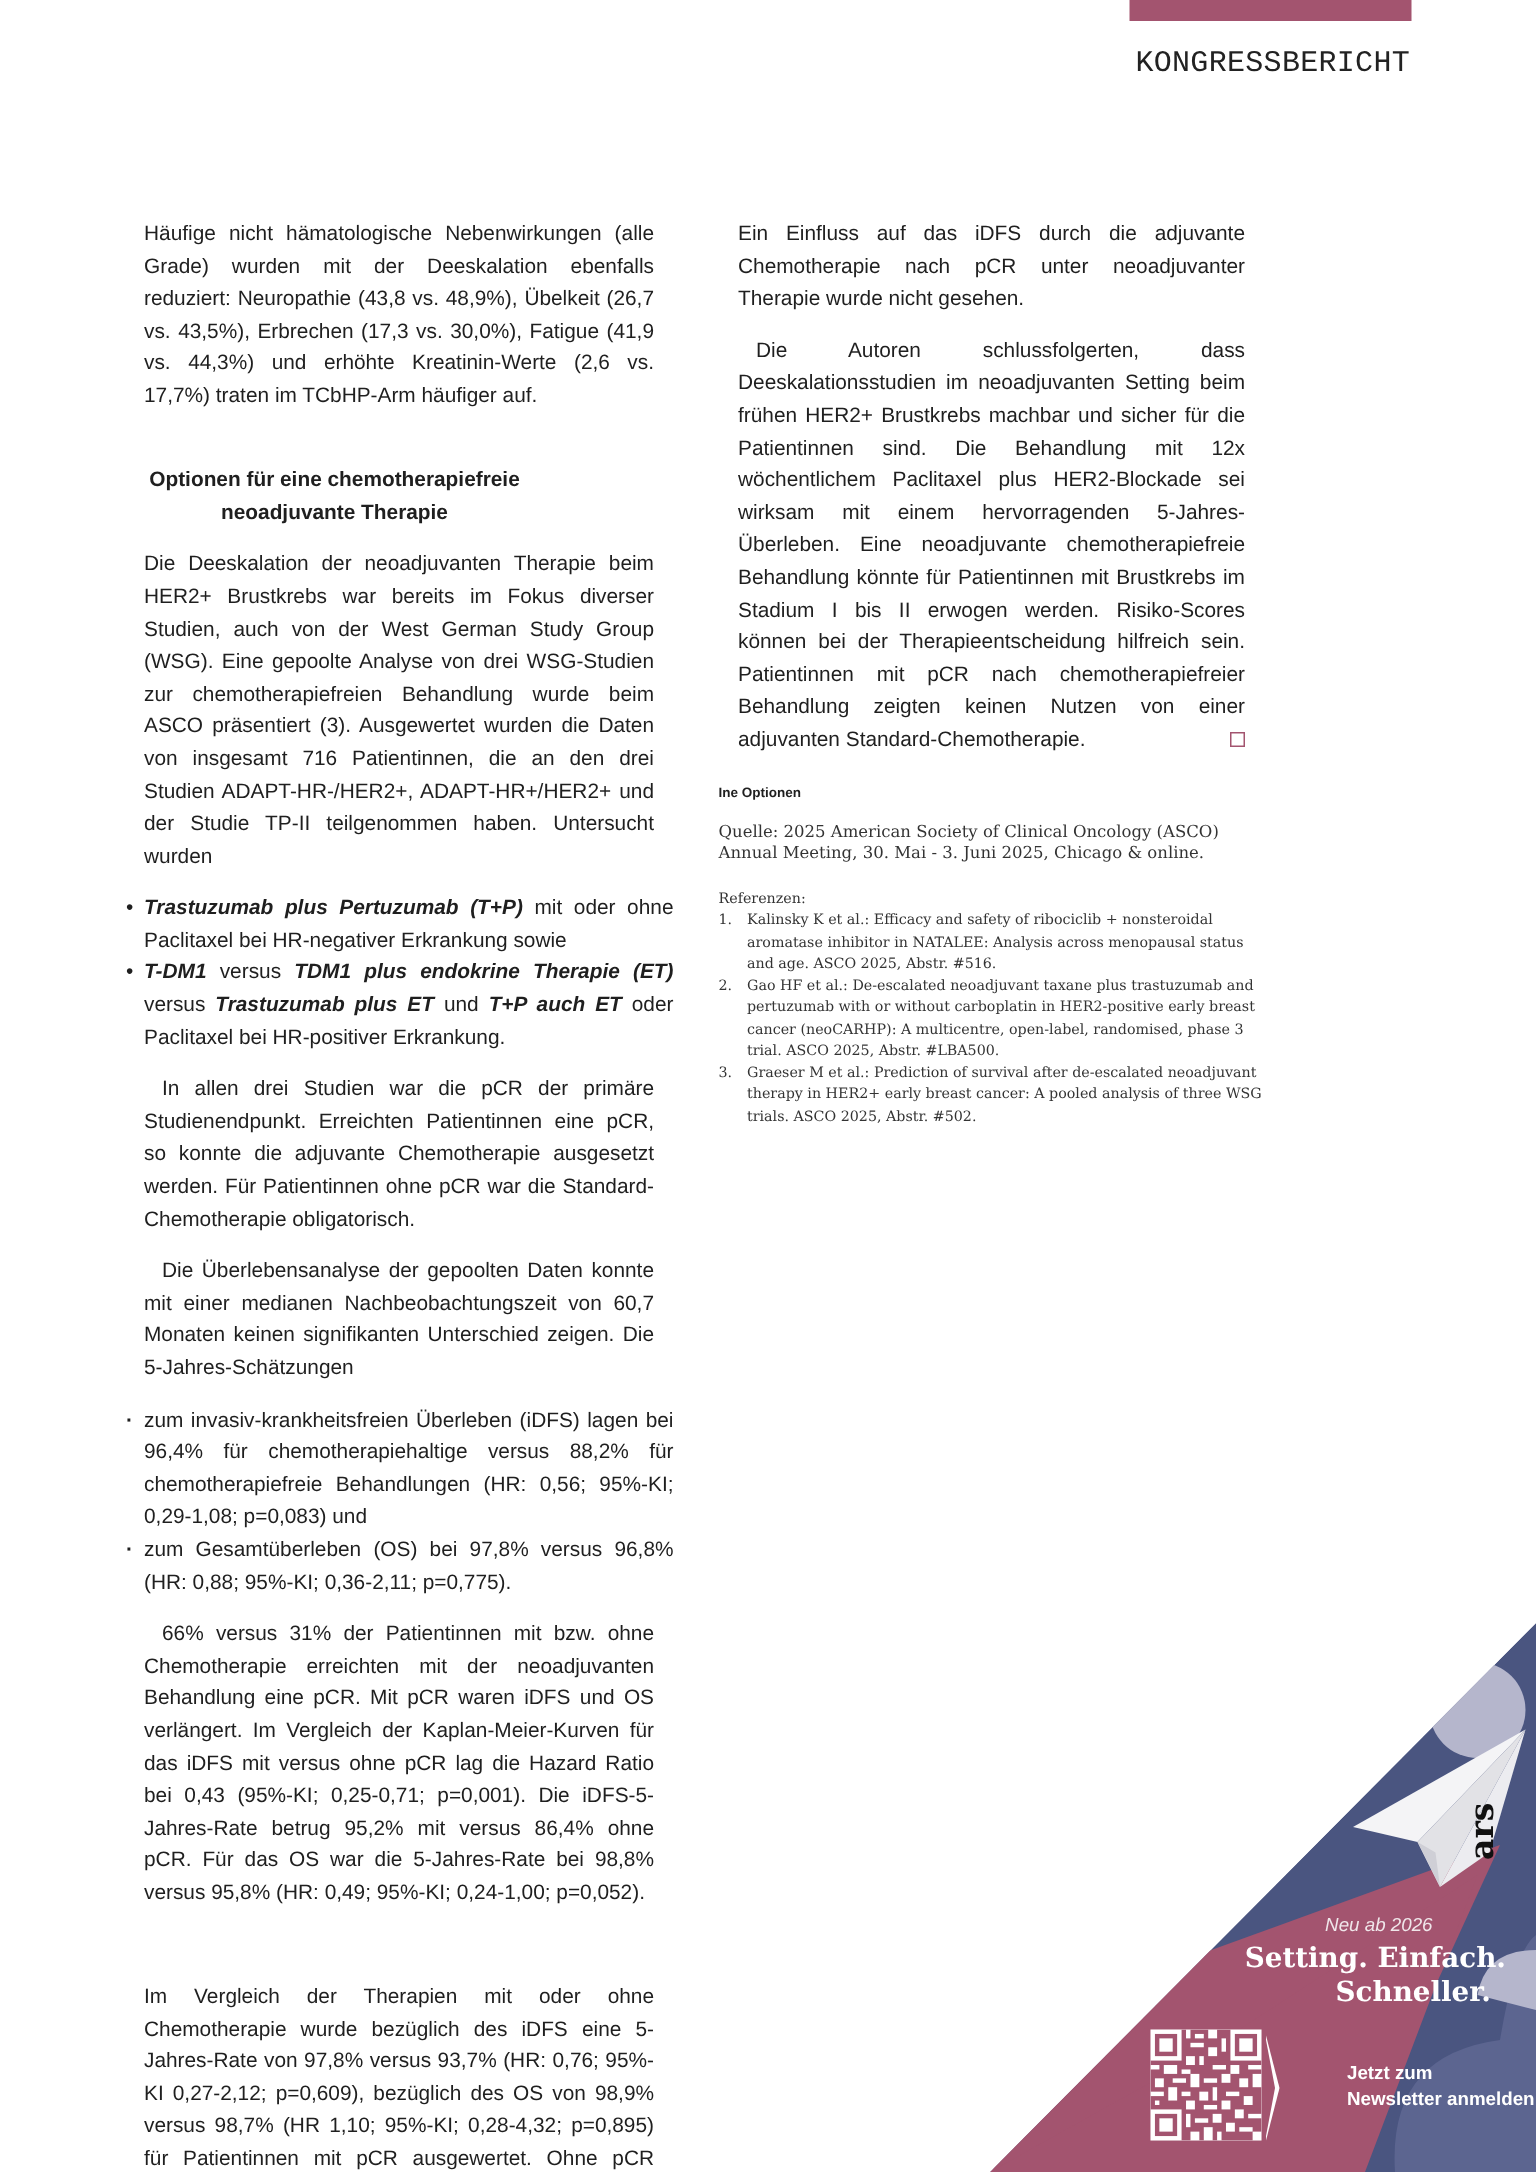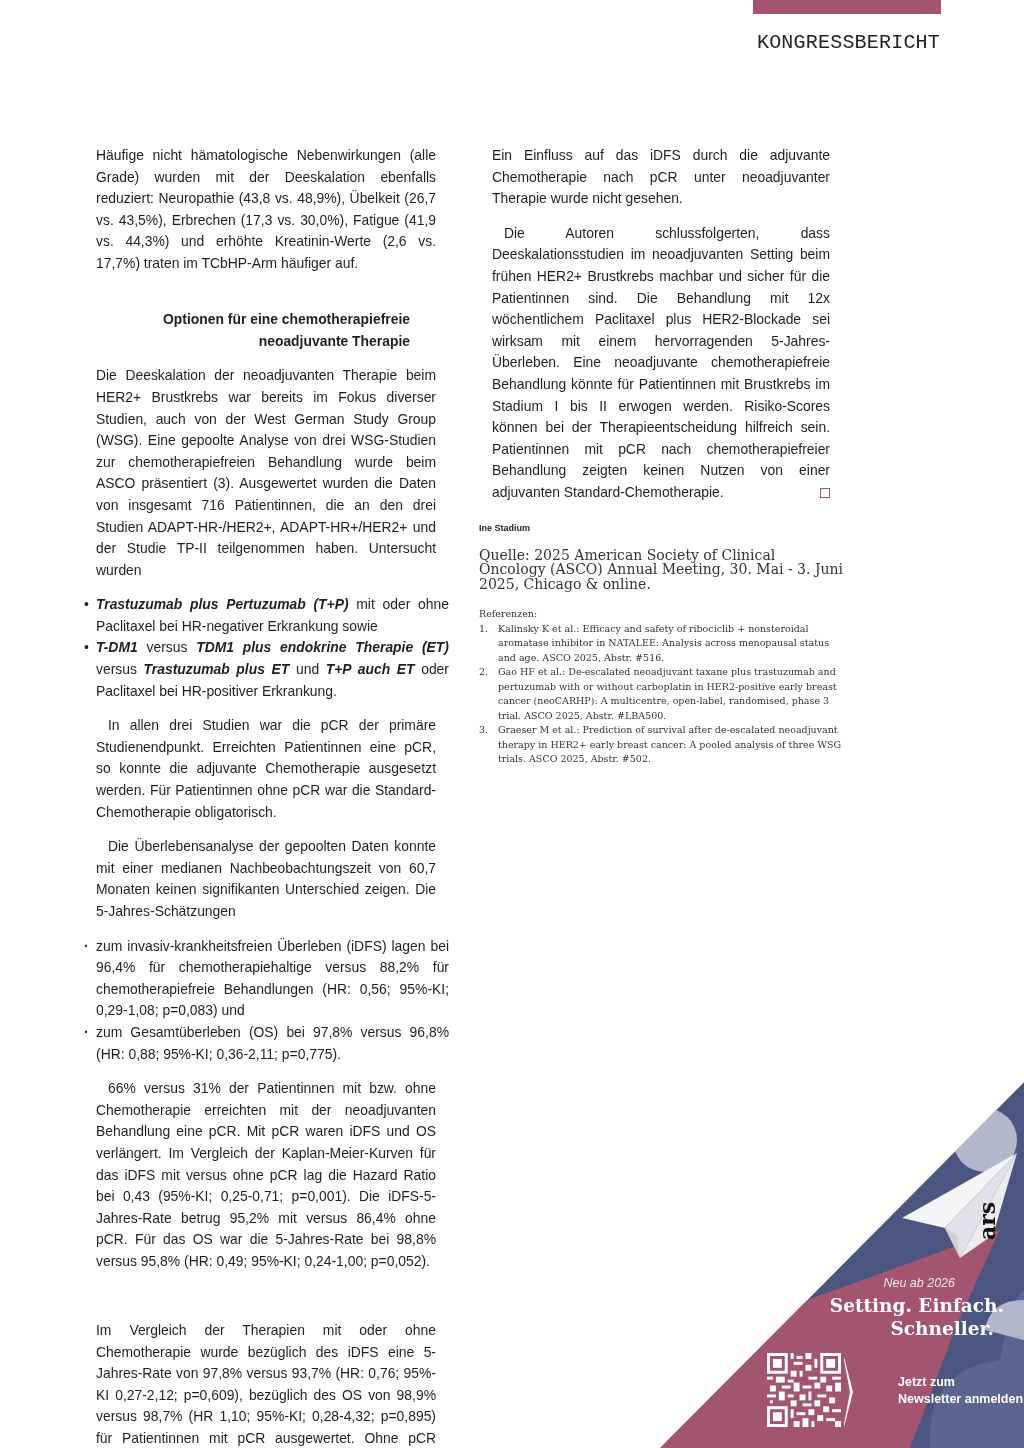--- a/index.html
+++ b/index.html
@@ -14,21 +14,21 @@
   h3 { margin: 0; font-size: 13.9px; line-height: 21.6px; font-weight: bold; }
   h3.italic { font-style: italic; }
   .gap { height: 21.6px; }
   ul { list-style: none; padding: 0; margin: 0; }
   ul li { position: relative; padding-left: 13px; }
   ul li::before { content: "•"; position: absolute; left: 1px; top: 0; }
   ul.dots li::before { content: "·"; font-weight: bold; }
   .bi { font-weight: bold; font-style: italic; }
   .end-mark { display: inline-block; width: 8px; height: 8px; border: 1.6px solid #a3546f; float: right; margin-top: 6px; }
   .author { font-size: 9px; font-weight: bold; margin-top: 18px; line-height: 12px; }
-  .source { font-family: "DejaVu Serif", serif; font-size: 14px; line-height: 14.5px; color: #333; margin-top: 14px; text-align: left; }
+  .source { font-family: "DejaVu Serif", serif; font-size: 11px; line-height: 14.5px; color: #333; margin-top: 14px; text-align: left; }
   .refs-head { font-family: "DejaVu Serif", serif; font-size: 9.5px; line-height: 14.5px; color: #333; margin-top: 16px; text-align: left; }
   ol.refs { margin: 0; padding: 0; list-style: none; font-family: "DejaVu Serif", serif; font-size: 9.5px; line-height: 14.5px; color: #333; text-align: left; }
   ol.refs li { position: relative; padding-left: 19px; }
   ol.refs li .num { position: absolute; left: 0; top: 0; }
   
   .ad { position: absolute; left: 0; top: 0; width: 1024px; height: 1448px; pointer-events: none; }
   .ad-text { position: absolute; color: #fff; text-align: right; }
   .ad-new { right: 69px; top: 1276px; font-size: 12.5px; font-style: italic; color: #f0e6ea; }
   .ad-title { right: 20px; top: 1294px; font-family: "DejaVu Serif", serif; font-weight: bold; font-size: 18.5px; line-height: 23px; }
   .ad-cta { left: 898px; top: 1374px; font-weight: bold; font-size: 12.5px; line-height: 17px; text-align: left; }
@@ -38,41 +38,41 @@
 </style>
 </head>
 <body>
 
 <div class="top-bar"></div>
 <div class="section-label">KONGRESSBERICHT</div>
 
 <div class="col col-left">
   <p>Häufige nicht hämatologische Nebenwirkungen (alle Grade) wurden mit der Deeskalation ebenfalls reduziert: Neuropathie (43,8 vs. 48,9%), Übelkeit (26,7 vs. 43,5%), Erbrechen (17,3 vs. 30,0%), Fatigue (41,9 vs. 44,3%) und erhöhte Kreatinin-Werte (2,6 vs. 17,7%) traten im TCbHP-Arm häufiger auf.</p>
   <div class="gap"></div>
-  <h3 style="width:280px;text-align:right;margin-left:47px;">Optionen für eine chemotherapiefreie neoadjuvante Therapie</h3>
+  <h3 style="width:280px;text-align:center;">Optionen für eine chemotherapiefreie neoadjuvante Therapie</h3>
   <p>Die Deeskalation der neoadjuvanten Therapie beim HER2+ Brustkrebs war bereits im Fokus diverser Studien, auch von der West German Study Group (WSG). Eine gepoolte Analyse von drei WSG-Studien zur chemotherapiefreien Behandlung wurde beim ASCO präsentiert (3). Ausgewertet wurden die Daten von insgesamt 716 Patientinnen, die an den drei Studien ADAPT-HR-/HER2+, ADAPT-HR+/HER2+ und der Studie TP-II teilgenommen haben. Untersucht wurden</p>
   <ul id="bullets1">
       <li><span class="bi">Trastuzumab plus Pertuzumab (T+P)</span><span> mit oder ohne Paclitaxel bei HR-negativer Erkrankung sowie</span></li>
       <li><span class="bi">T-DM1</span><span> versus </span><span class="bi">TDM1 plus endokrine Therapie (ET)</span><span> versus </span><span class="bi">Trastuzumab plus ET</span><span> und </span><span class="bi">T+P auch ET</span><span> oder Paclitaxel bei HR-positiver Erkrankung.</span></li>
     </ul>
   <p class="indent">In allen drei Studien war die pCR der primäre Studienendpunkt. Erreichten Patientinnen eine pCR, so konnte die adjuvante Chemotherapie ausgesetzt werden. Für Patientinnen ohne pCR war die Standard-Chemotherapie obligatorisch.</p>
   <p class="indent">Die Überlebensanalyse der gepoolten Daten konnte mit einer medianen Nachbeobachtungszeit von 60,7 Monaten keinen signifikanten Unterschied zeigen. Die 5-Jahres-Schätzungen</p>
   <ul class="dots">
     <li>zum invasiv-krankheitsfreien Überleben (iDFS) lagen bei 96,4% für chemotherapiehaltige versus 88,2% für chemotherapiefreie Behandlungen (HR: 0,56; 95%-KI; 0,29-1,08; p=0,083) und</li>
     <li>zum Gesamtüberleben (OS) bei 97,8% versus 96,8% (HR: 0,88; 95%-KI; 0,36-2,11; p=0,775).</li>
   </ul>
   <p class="indent">66% versus 31% der Patientinnen mit bzw. ohne Chemotherapie erreichten mit der neoadjuvanten Behandlung eine pCR. Mit pCR waren iDFS und OS verlängert. Im Vergleich der Kaplan-Meier-Kurven für das iDFS mit versus ohne pCR lag die Hazard Ratio bei 0,43 (95%-KI; 0,25-0,71; p=0,001). Die iDFS-5-Jahres-Rate betrug 95,2% mit versus 86,4% ohne pCR. Für das OS war die 5-Jahres-Rate bei 98,8% versus 95,8% (HR: 0,49; 95%-KI; 0,24-1,00; p=0,052).</p>
   <div class="gap"></div>
   <p>Im Vergleich der Therapien mit oder ohne Chemotherapie wurde bezüglich des iDFS eine 5-Jahres-Rate von 97,8% versus 93,7% (HR: 0,76; 95%-KI 0,27-2,12; p=0,609), bezüglich des OS von 98,9% versus 98,7% (HR 1,10; 95%-KI; 0,28-4,32; p=0,895) für Patientinnen mit pCR ausgewertet. Ohne pCR betrug das 5-Jahres-iDFS 93,3% versus 85,5% (HR: 0,77; 95%-KI; 0,31-1,94; p=0,587) und das 5-Jahres-OS 95,5% versus 95,8% (HR: 1,49; 95%-KI; 0,44-5,03; p=0,523). In multivariaten Analysen wurde kein Unterschied durch die Chemotherapie für ausgewählte Subgruppen beobachtet. Für die chemotherapiefreie Therapie ergab sich ein Nachteil bei Lymphknotenbefall oder höherem Tumorstadium.</p>
 </div>
 
 <div class="col col-right">
   <p>Ein Einfluss auf das iDFS durch die adjuvante Chemotherapie nach pCR unter neoadjuvanter Therapie wurde nicht gesehen.</p>
   <p class="indent"><span>Die Autoren schlussfolgerten, dass Deeskalationsstudien im neoadjuvanten Setting beim frühen HER2+ Brustkrebs machbar und sicher für die Patientinnen sind. Die Behandlung mit 12x wöchentlichem Paclitaxel plus HER2-Blockade sei wirksam mit einem hervorragenden 5-Jahres-Überleben. Eine neoadjuvante chemotherapiefreie Behandlung könnte für Patientinnen mit Brustkrebs im Stadium I bis II erwogen werden. Risiko-Scores können bei der Therapieentscheidung hilfreich sein. Patientinnen mit pCR nach chemotherapiefreier Behandlung zeigten keinen Nutzen von einer adjuvanten Standard-Chemotherapie.</span><span class="end-mark"></span></p>
-  <div class="author">Ine Stadium</div>
+  <div class="author">Ine Optionen</div>
   <div class="source">Quelle: 2025 American Society of Clinical Oncology (ASCO) Annual Meeting, 30. Mai - 3. Juni 2025, Chicago &amp; online.</div>
   <div class="refs-head">Referenzen:</div>
   <ol class="refs">
     <li><span class="num">1.</span><span>Kalinsky K et al.: Efficacy and safety of ribociclib + nonsteroidal aromatase inhibitor in NATALEE: Analysis across menopausal status and age. ASCO 2025, Abstr. #516.</span></li>
     <li><span class="num">2.</span><span>Gao HF et al.: De-escalated neoadjuvant taxane plus trastuzumab and pertuzumab with or without carboplatin in HER2-positive early breast cancer (neoCARHP): A multicentre, open-label, randomised, phase 3 trial. ASCO 2025, Abstr. #LBA500.</span></li>
     <li><span class="num">3.</span><span>Graeser M et al.: Prediction of survival after de-escalated neoadjuvant therapy in HER2+ early breast cancer: A pooled analysis of three WSG trials. ASCO 2025, Abstr. #502.</span></li>
   </ol>
 </div>
 
 <svg class="ad" viewBox="0 0 1024 1448" width="1024" height="1448">

